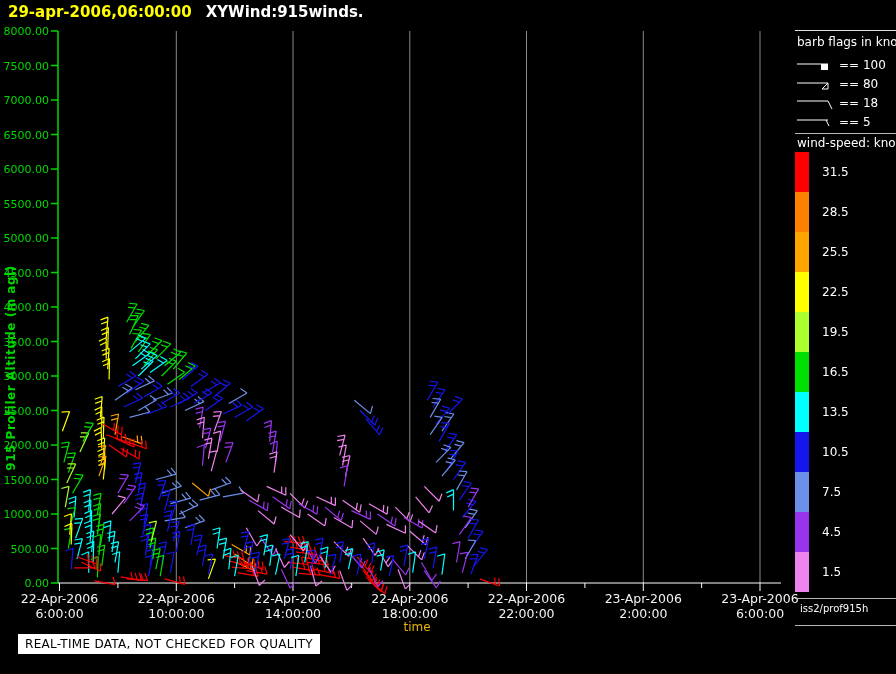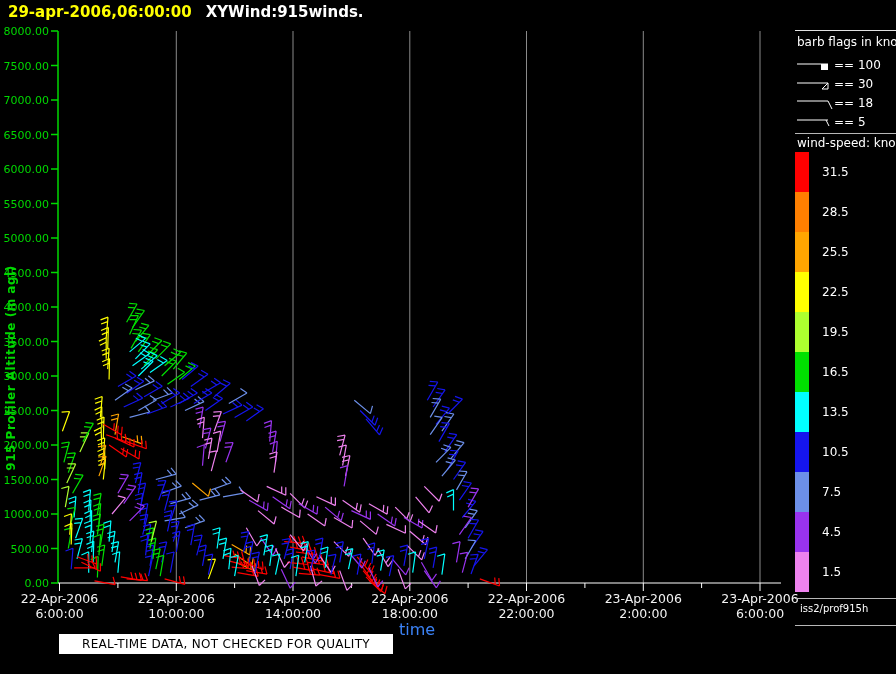--- a/index.html
+++ b/index.html
@@ -8,30 +8,30 @@
     background:#000;font-family:"DejaVu Sans","Liberation Sans",sans-serif;
   }
   .abs{position:absolute;}
   #title-bar{left:8px;top:3px;font-size:15px;font-weight:bold;white-space:nowrap;}
   #title-date{color:#ffff00;}
   #title-name{color:#ffffff;margin-left:14px;}
   #ylabel{
     left:11px;top:368px;color:#00d800;font-weight:bold;font-size:12px;
     white-space:nowrap;transform:translate(-50%,-50%) rotate(-90deg);letter-spacing:.5px;
   }
-  #xlabel{left:417px;top:620px;color:#3b82f6;font-size:16px;transform:translateX(-50%);}
+  #xlabel{left:417px;top:620px;color:#eab308;font-size:12px;transform:translateX(-50%);}
   .hl{position:absolute;height:1px;background:#b8b8b8;}
   #legend-flags-title{left:797px;top:35px;color:#fff;font-size:12px;white-space:nowrap;}
   #legend-speed-title{left:797px;top:136px;color:#fff;font-size:12px;white-space:nowrap;}
   #flag-rows{left:796px;top:55px;}
-  .flag-row{display:flex;align-items:center;height:19px;color:#fff;font-size:12px;white-space:nowrap;}
+  .flag-row{display:flex;align-items:center;height:19px;color:#fff;font-size:12px;gap:5px;white-space:nowrap;}
   #source-label{left:800px;top:603px;color:#fff;font-size:10px;white-space:nowrap;}
   #banner{
     left:18px;top:634px;background:#ffffff;color:#000;
-    font-size:12px;padding:3px 23px;white-space:nowrap;letter-spacing:.3px;margin-left:41px;
+    font-size:12px;padding:3px 7px;white-space:nowrap;letter-spacing:.3px;
   }
   svg text{font-family:"DejaVu Sans","Liberation Sans",sans-serif;}
 </style>
 </head>
 <body>
 
 <svg id="plot" class="abs" style="left:0;top:0;" width="896" height="674">
     <line x1="176.3" y1="31" x2="176.3" y2="583" stroke="#8a8a8a" stroke-width="1"></line>
     <line x1="293" y1="31" x2="293" y2="583" stroke="#8a8a8a" stroke-width="1"></line>
     <line x1="409.8" y1="31" x2="409.8" y2="583" stroke="#8a8a8a" stroke-width="1"></line>
@@ -437,21 +437,21 @@
       <line x1="1" y1="6" x2="32" y2="6" stroke="#fff" stroke-width="1"></line>
       <rect x="25" y="6" width="7" height="6" fill="#fff"></rect>
     </svg>
     <span>== 100</span>
   </div>
   <div class="flag-row">
     <svg width="38" height="14" viewBox="0 0 38 14">
       <line x1="1" y1="6" x2="32" y2="6" stroke="#fff" stroke-width="1"></line>
       <path d="M32,6 L32,12 L26,12 Z" fill="none" stroke="#fff" stroke-width="1"></path>
     </svg>
-    <span>== 30</span>
+    <span>== 80</span>
   </div>
   <div class="flag-row">
     <svg width="38" height="14" viewBox="0 0 38 14">
       <line x1="1" y1="5" x2="32" y2="5" stroke="#fff" stroke-width="1"></line>
       <line x1="32" y1="5" x2="36" y2="13" stroke="#fff" stroke-width="1"></line>
     </svg>
     <span>== 18</span>
   </div>
   <div class="flag-row">
     <svg width="38" height="14" viewBox="0 0 38 14">

